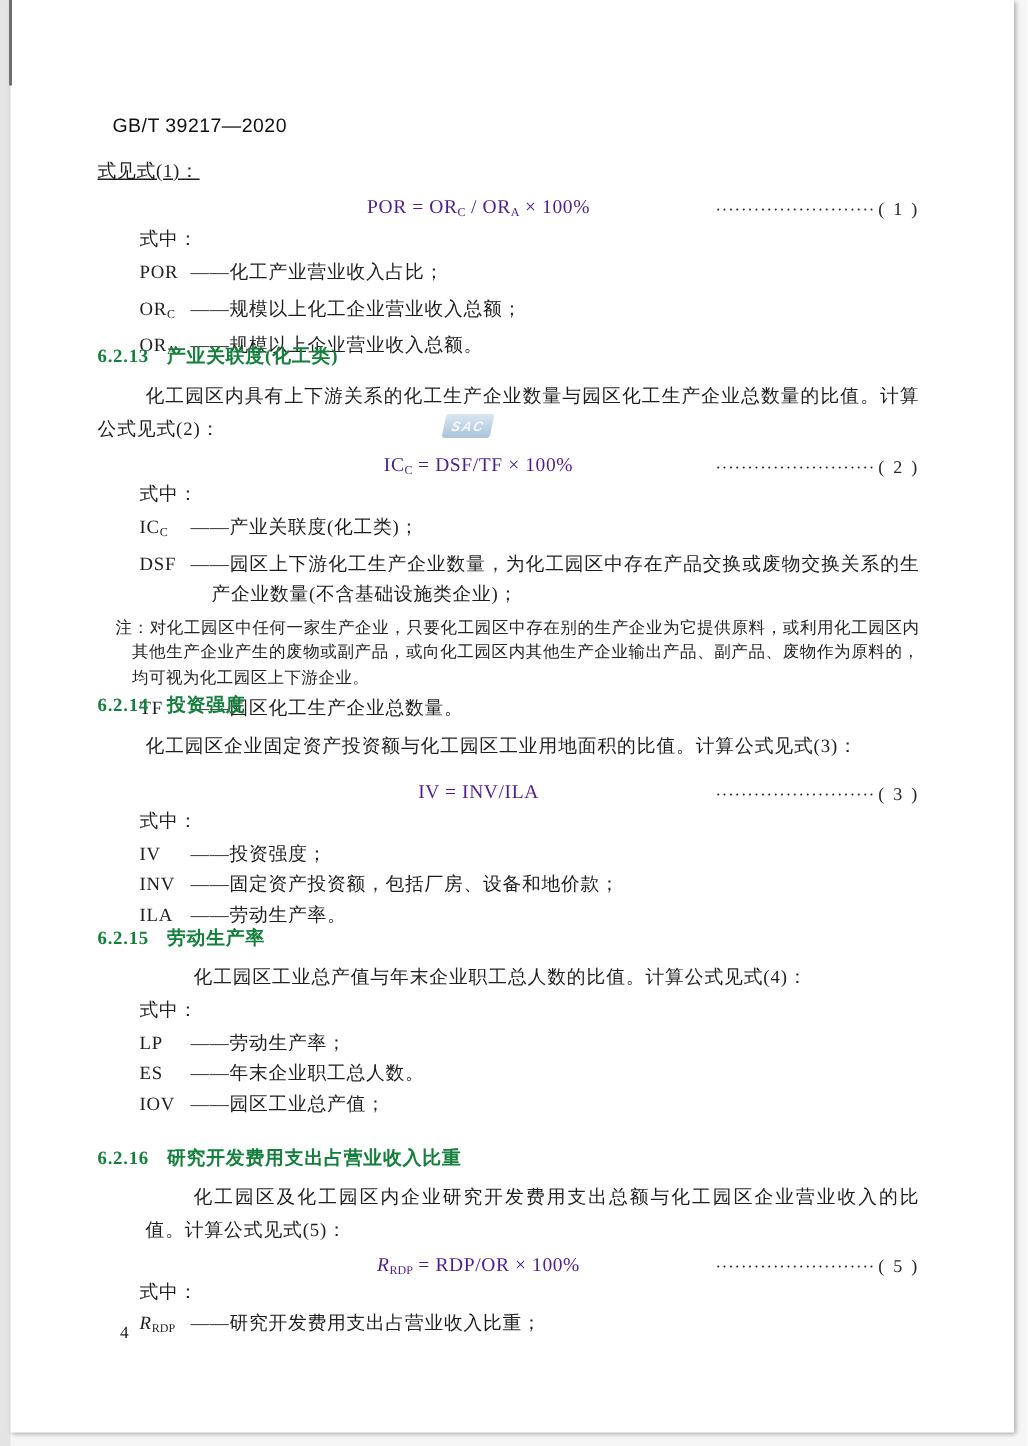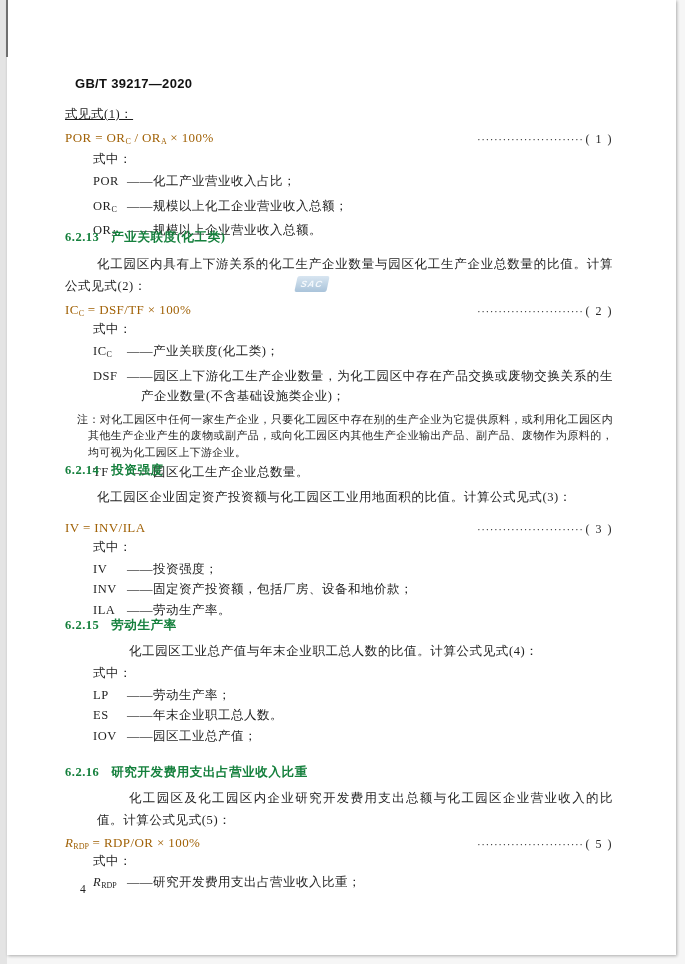--- a/index.html
+++ b/index.html
@@ -4,32 +4,32 @@
 <style>
   html,body{margin:0;padding:0;}
   .canvas{position:relative;width:685px;height:964px;background:#f6f6f6;overflow:hidden;
           font-family:"Liberation Serif",serif;color:#1e1e1e;}
   .left-strip{position:absolute;left:0;top:0;width:7px;height:964px;background:#e4e4e4;}
   .page{position:absolute;left:7px;top:0;width:669px;height:955px;background:#ffffff;
         box-shadow:1px 1px 3px rgba(0,0,0,.30);}
   .edge-dark{position:absolute;left:-1px;top:0;width:2px;height:57px;background:#6f6f6f;}
 
   .header{position:absolute;left:68px;top:76px;
-          font-family:"Liberation Sans",sans-serif;font-weight:bold;font-size:13px;letter-spacing:.3px;color:#111;}
+          font-family:"Liberation Sans",sans-serif;font-weight:normal;font-size:13px;letter-spacing:.3px;color:#111;}
 
   .blk{position:absolute;left:58px;width:548px;font-size:12.5px;line-height:20px;}
   .lead{line-height:16px;letter-spacing:.5px;text-decoration:underline;}
   .h{font-family:Liberation Serif, serif;font-weight:bold;font-size:12.5px;line-height:16px;letter-spacing:.6px;color:#15803d;}
   .h .num{margin-right:12px;letter-spacing:.5px;}
   .para{text-indent:32px;text-align:justify;line-height:21.5px;letter-spacing:.6px;}
   .mt8{margin-top:8px;margin-left:32px;}.mt9{margin-top:9px;}
 
   .frow{position:relative;height:19px;}
   .fm2{margin-top:2px;}.fm3{margin-top:3px;}.fm5{margin-top:5px;}.fm6{margin-top:6px;}.fm9{margin-top:9px;}
-  .formula{position:absolute;left:0;right:40px;text-align:left;font-size:13px;letter-spacing:.4px;white-space:nowrap;color:#a16207;}
+  .formula{position:absolute;left:0;right:40px;text-align:center;font-size:13px;letter-spacing:.4px;white-space:nowrap;color:#4c1d95;}
   .formula sub,.term sub{font-size:8px;letter-spacing:0;vertical-align:-2px;}
   .leader{position:absolute;right:0;top:1px;white-space:nowrap;color:#262626;}
   .dots{font-size:11px;letter-spacing:.6px;}
   .fnum{font-size:12px;margin-left:2px;letter-spacing:1.5px;}
 
   .where{margin-top:2px;margin-left:28px;line-height:17px;letter-spacing:.5px;}
   .wm1{margin-top:1px;}.wm4{margin-top:4px;}
   .defs{margin-top:3px;}.defs.dm2{margin-top:2px;}
   .def{display:flex;margin-left:28px;line-height:20.5px;letter-spacing:.5px;justify-content:center;}
   .def .term{flex:none;width:34px;}

